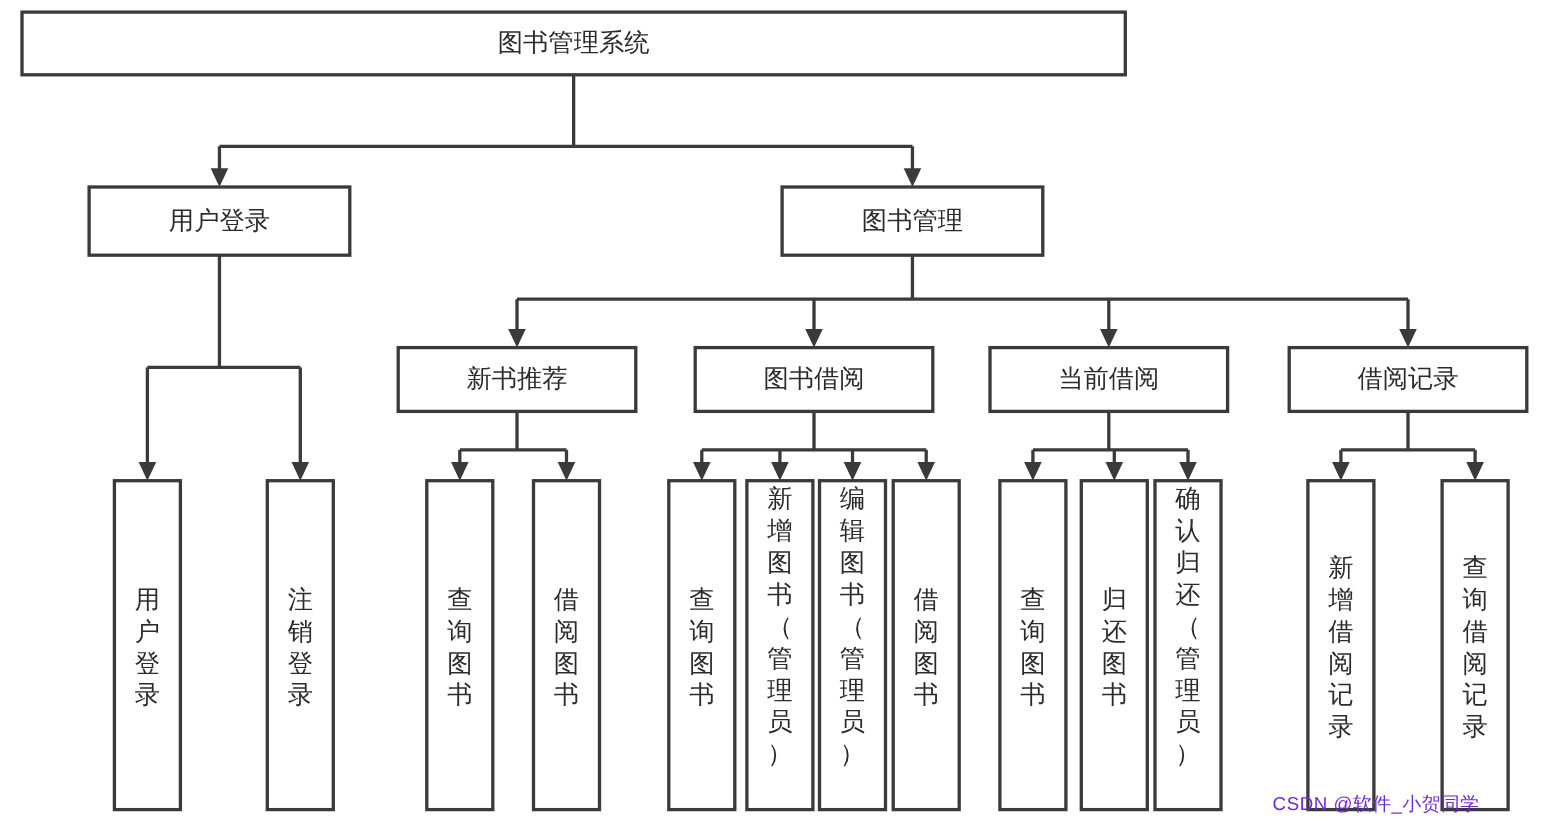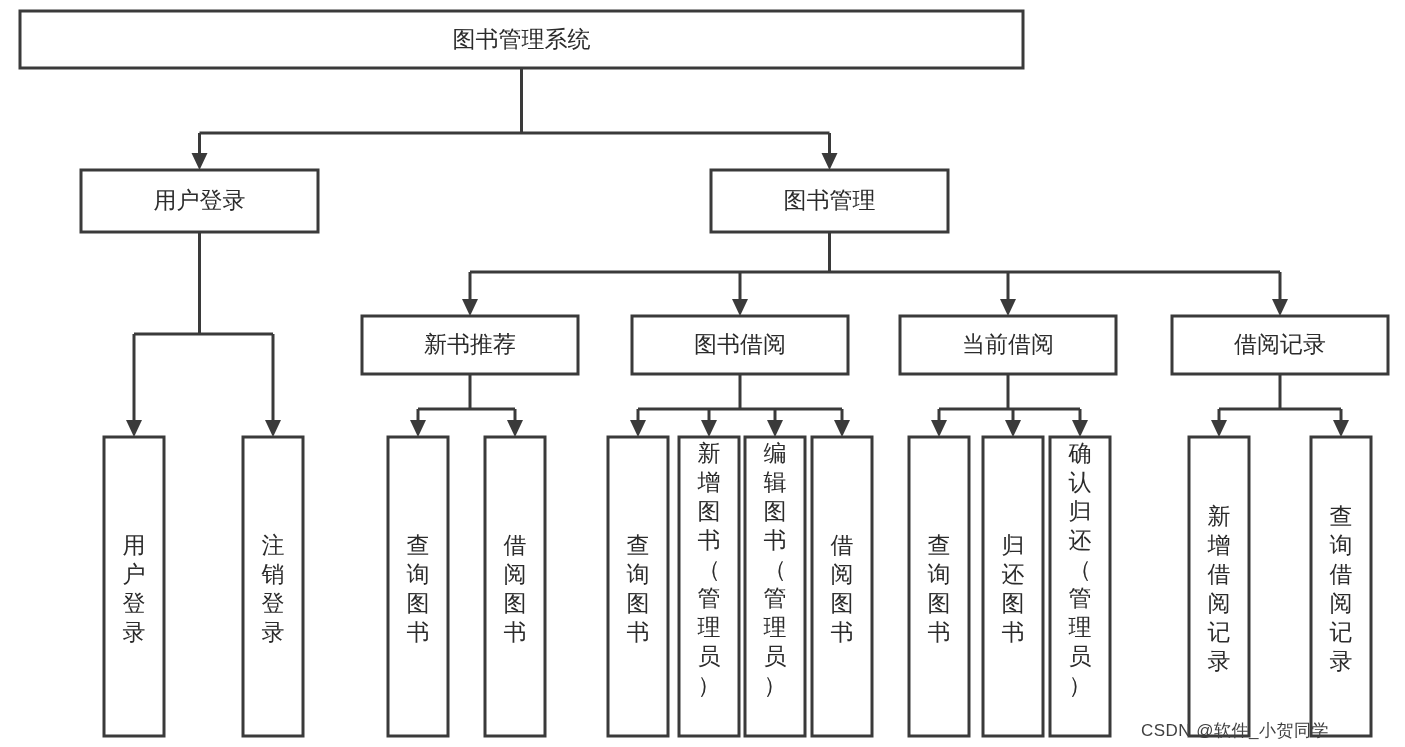--- a/index.html
+++ b/index.html
@@ -11,20 +11,21 @@
     width: 1405px;
     height: 747px;
     font-family: "Liberation Sans", "DejaVu Sans", sans-serif;
     overflow: hidden;
     position: relative;
   }
   #diagram-root {
     position: relative;
     width: 1337px;
     height: 747px;
+    padding-left: 16px;
   }
   svg.diagram-canvas {
     position: absolute;
     left: 0;
     top: 0;
     width: 1405px;
     height: 747px;
   }
   .node-box {
     fill: #ffffff;
@@ -53,21 +54,21 @@
     font-size: 23px;
     fill: #2b2b2b;
     text-anchor: middle;
   }
   .watermark-text {
     position: absolute;
     right: 8px;
     bottom: 5px;
     font-family: "Liberation Sans", "DejaVu Sans", sans-serif;
     font-size: 17px;
-    color: #404040;
+    color: #6d28d9;
     white-space: nowrap;
     letter-spacing: 0.5px;
     pointer-events: none;
   }
 </style>
 </head>
 <body>
 
 <div id="diagram-root">
 

